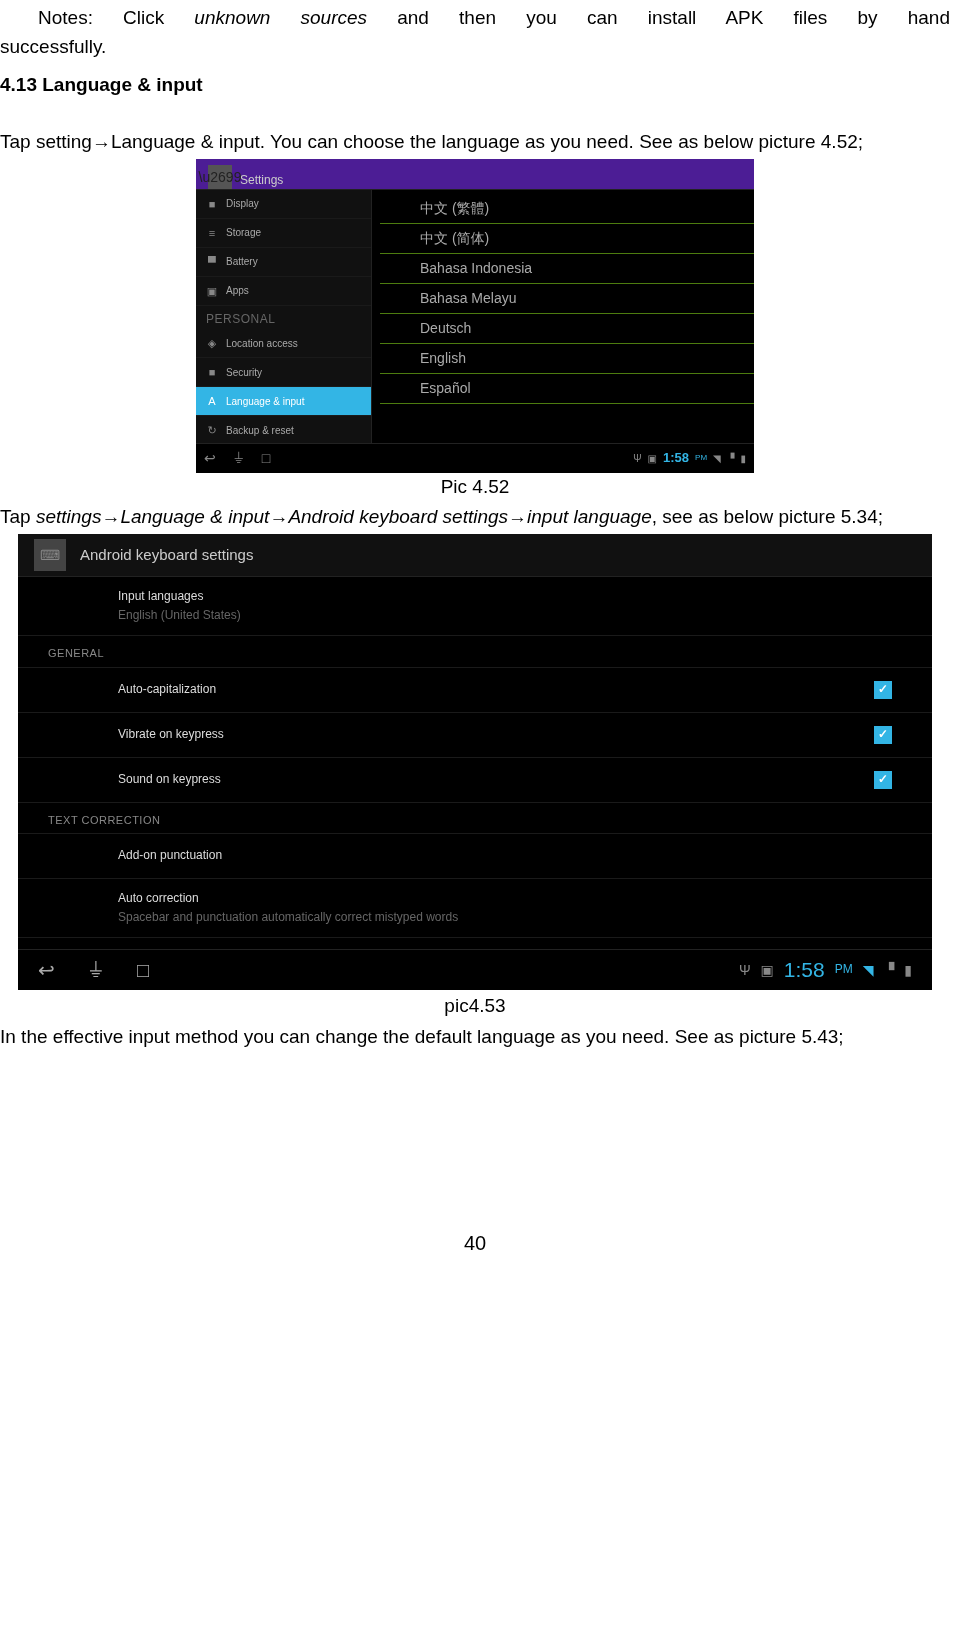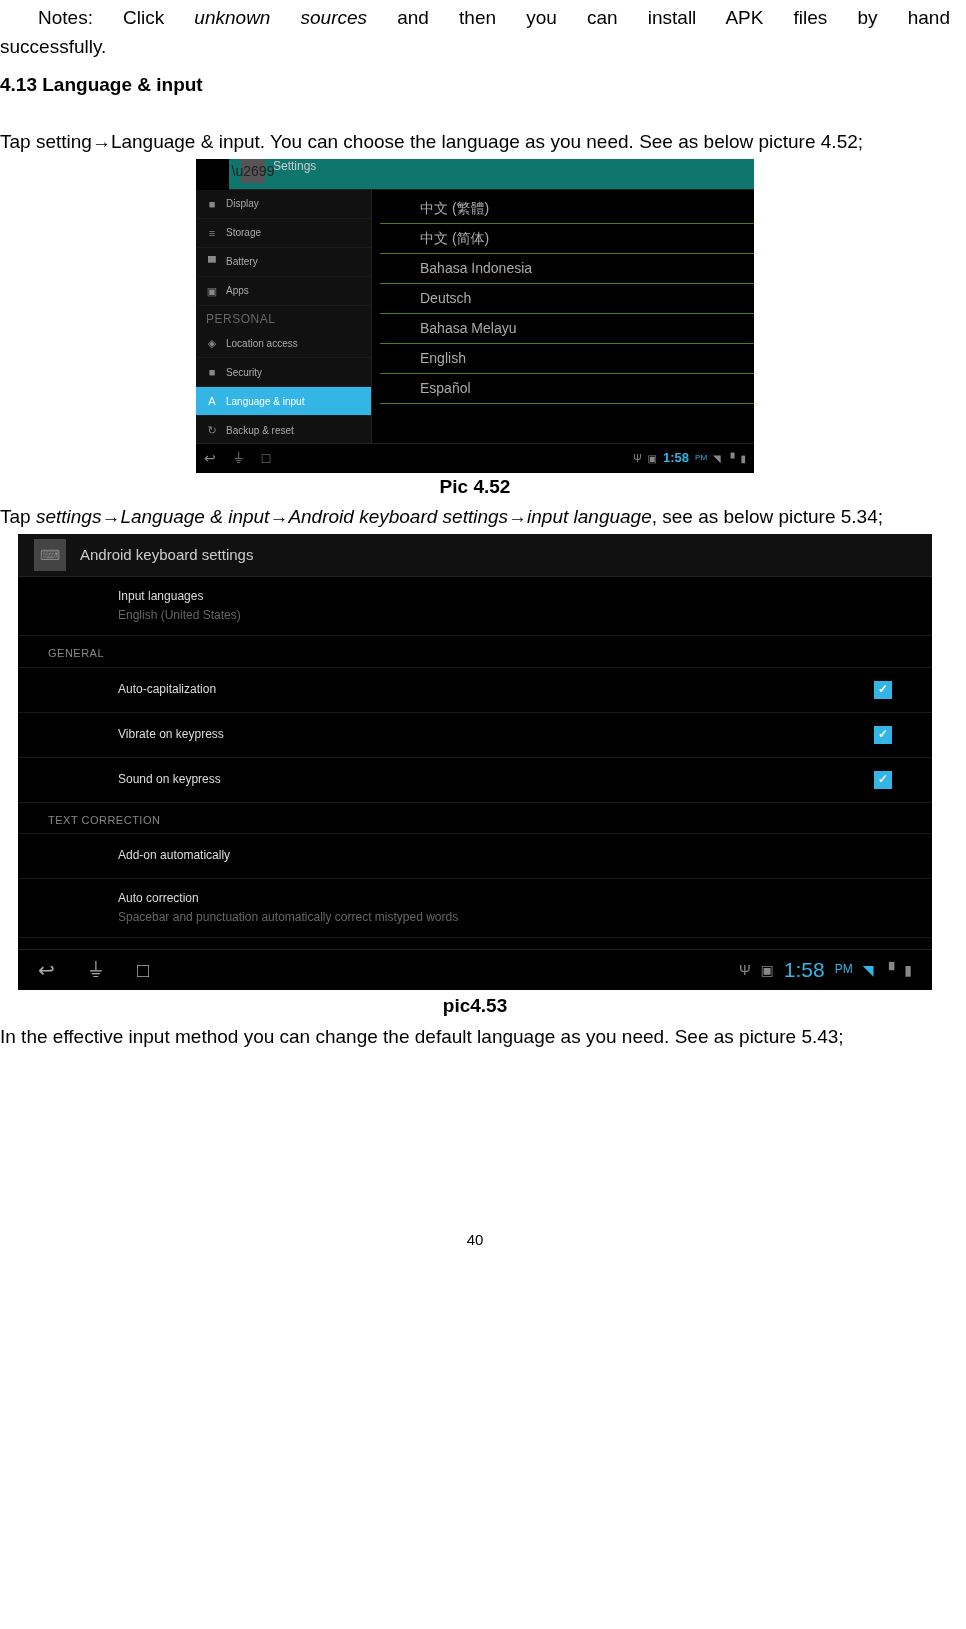--- a/index.html
+++ b/index.html
@@ -23,51 +23,50 @@
 .body-text.indent {
   padding-left: 38px;
 }
 .heading {
   font-weight: bold;
   margin: 14px 0 32px 0;
 }
 .italic { font-style: italic; }
 .caption {
   text-align: center;
-  font-weight: bold;
+  font-weight: normal;
   margin: 4px 0;
 }
 .page-number {
   text-align: center;
-  font-size: 15px;
+  font-size: 20px;
   margin-top: 180px;
 }
 
 
 .screenshot {
   margin: 0 auto;
   display: block;
 }
 .shot1 {
   width: 558px;
   height: 312px;
   background: #000;
   position: relative;
   font-family: 'Helvetica Neue', Arial, sans-serif;
 }
 .shot1-header {
   height: 30px;
-  background: #0f766e;
-  display: flex;
-  align-items: flex-start;
+  background: #4c1d95;
+  display: flex;
+  align-items: flex-end;
   padding-left: 12px;
   color: #ccc;
   font-size: 12px;
   border-bottom: 1px solid #222;
-  margin-left: 33px;
 }
 .shot1-header .settings-icon {
   width: 24px; height: 24px;
   background: #555;
   margin-right: 8px;
   display: flex; align-items: center; justify-content: center;
   font-size: 14px; color: #222;
 }
 .shot1-body {
   display: flex;
@@ -331,22 +330,22 @@
           <span class="side-icon">↻</span>
           <span>Backup &amp; reset</span>
         </div>
         <div class="side-section">ACCOUNTS</div>
 
       </div>
       <div class="shot1-content">
         <div class="lang-item">中文 (繁體)</div>
         <div class="lang-item">中文 (简体)</div>
         <div class="lang-item">Bahasa Indonesia</div>
+        <div class="lang-item">Bahasa Melayu</div>
         <div class="lang-item">Deutsch</div>
-        <div class="lang-item">Bahasa Melayu</div>
         <div class="lang-item">English</div>
         <div class="lang-item">Español</div>
       </div>
     </div>
     <div class="navbar">
       <div class="nav-left">
         <span class="nav-btn">↩</span>
         <span class="nav-btn">⏚</span>
         <span class="nav-btn">□</span>
       </div>
@@ -388,21 +387,21 @@
       <div class="shot2-item">
         <span class="title">Vibrate on keypress</span>
         <span class="shot2-check">✓</span>
       </div>
       <div class="shot2-item">
         <span class="title">Sound on keypress</span>
         <span class="shot2-check">✓</span>
       </div>
       <div class="shot2-section">TEXT CORRECTION</div>
       <div class="shot2-item">
-        <span class="title">Add-on automatically</span>
+        <span class="title">Add-on punctuation</span>
       </div>
       <div class="shot2-item">
         <div class="text-col">
           <span class="title">Auto correction</span>
           <span class="subtitle">Spacebar and punctuation automatically correct mistyped words</span>
         </div>
       </div>
       <div class="shot2-cutoff">Show correction suggestions</div>
     </div>
     <div class="shot2-navbar">

